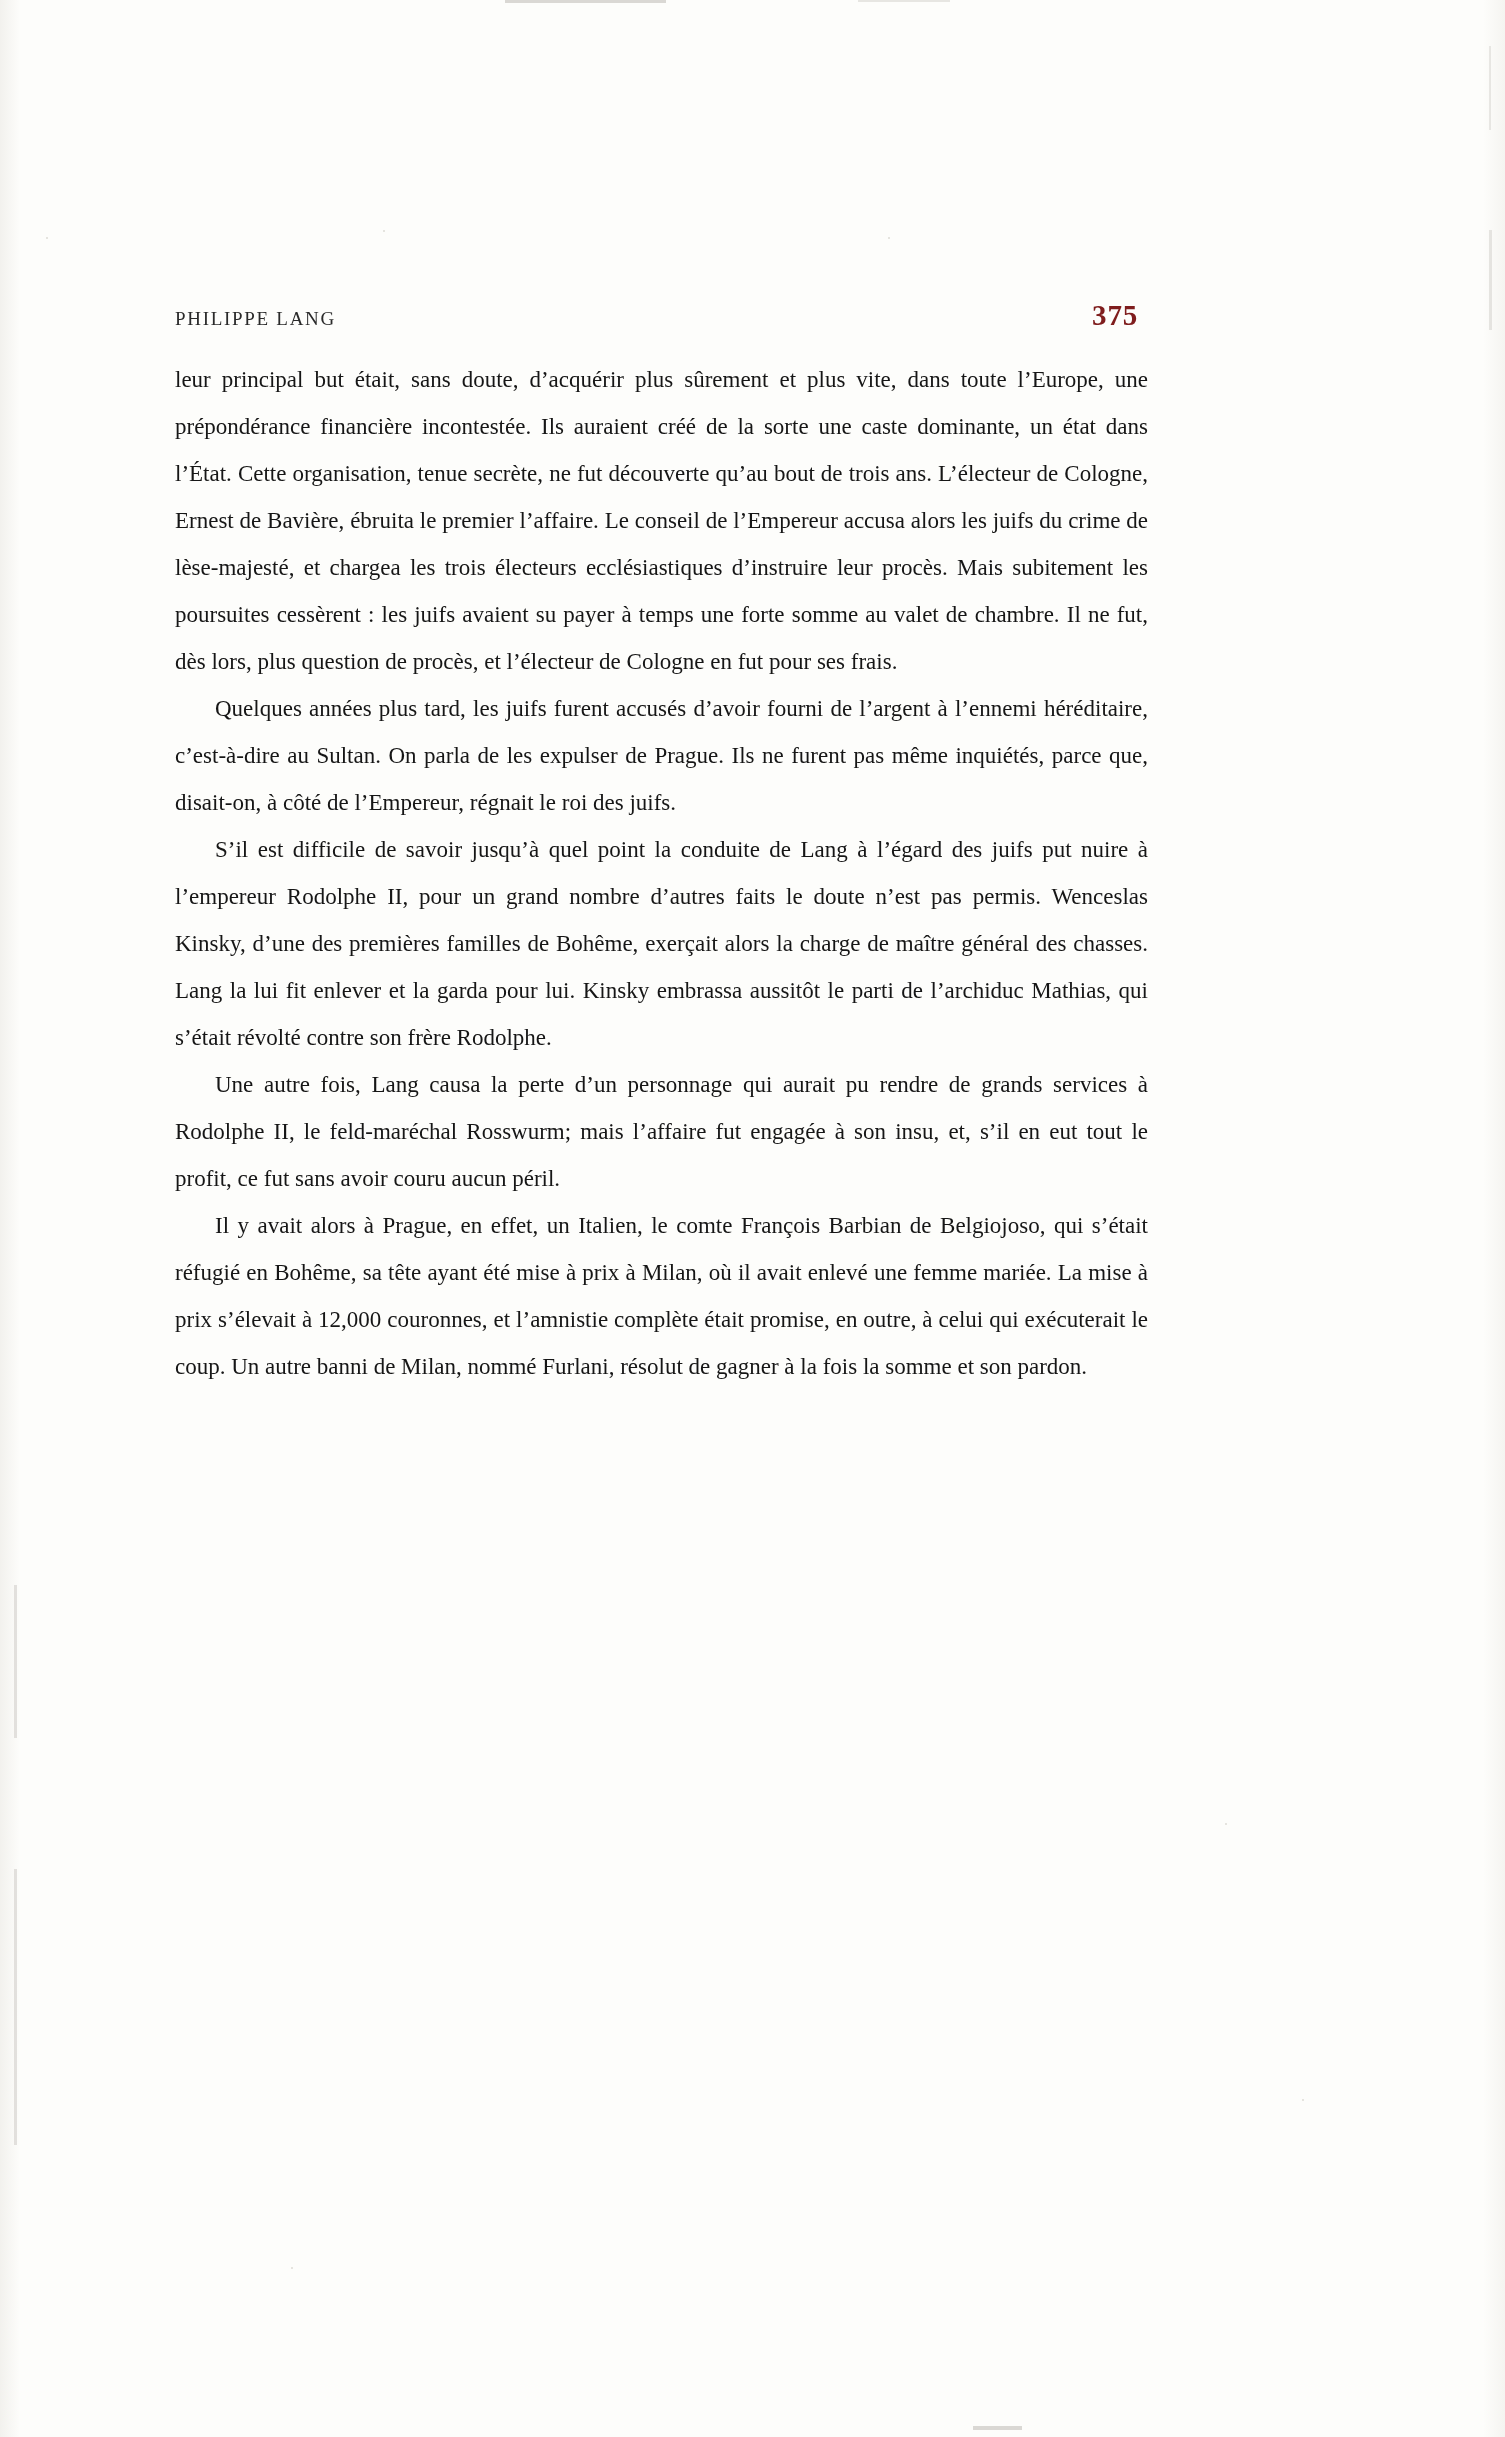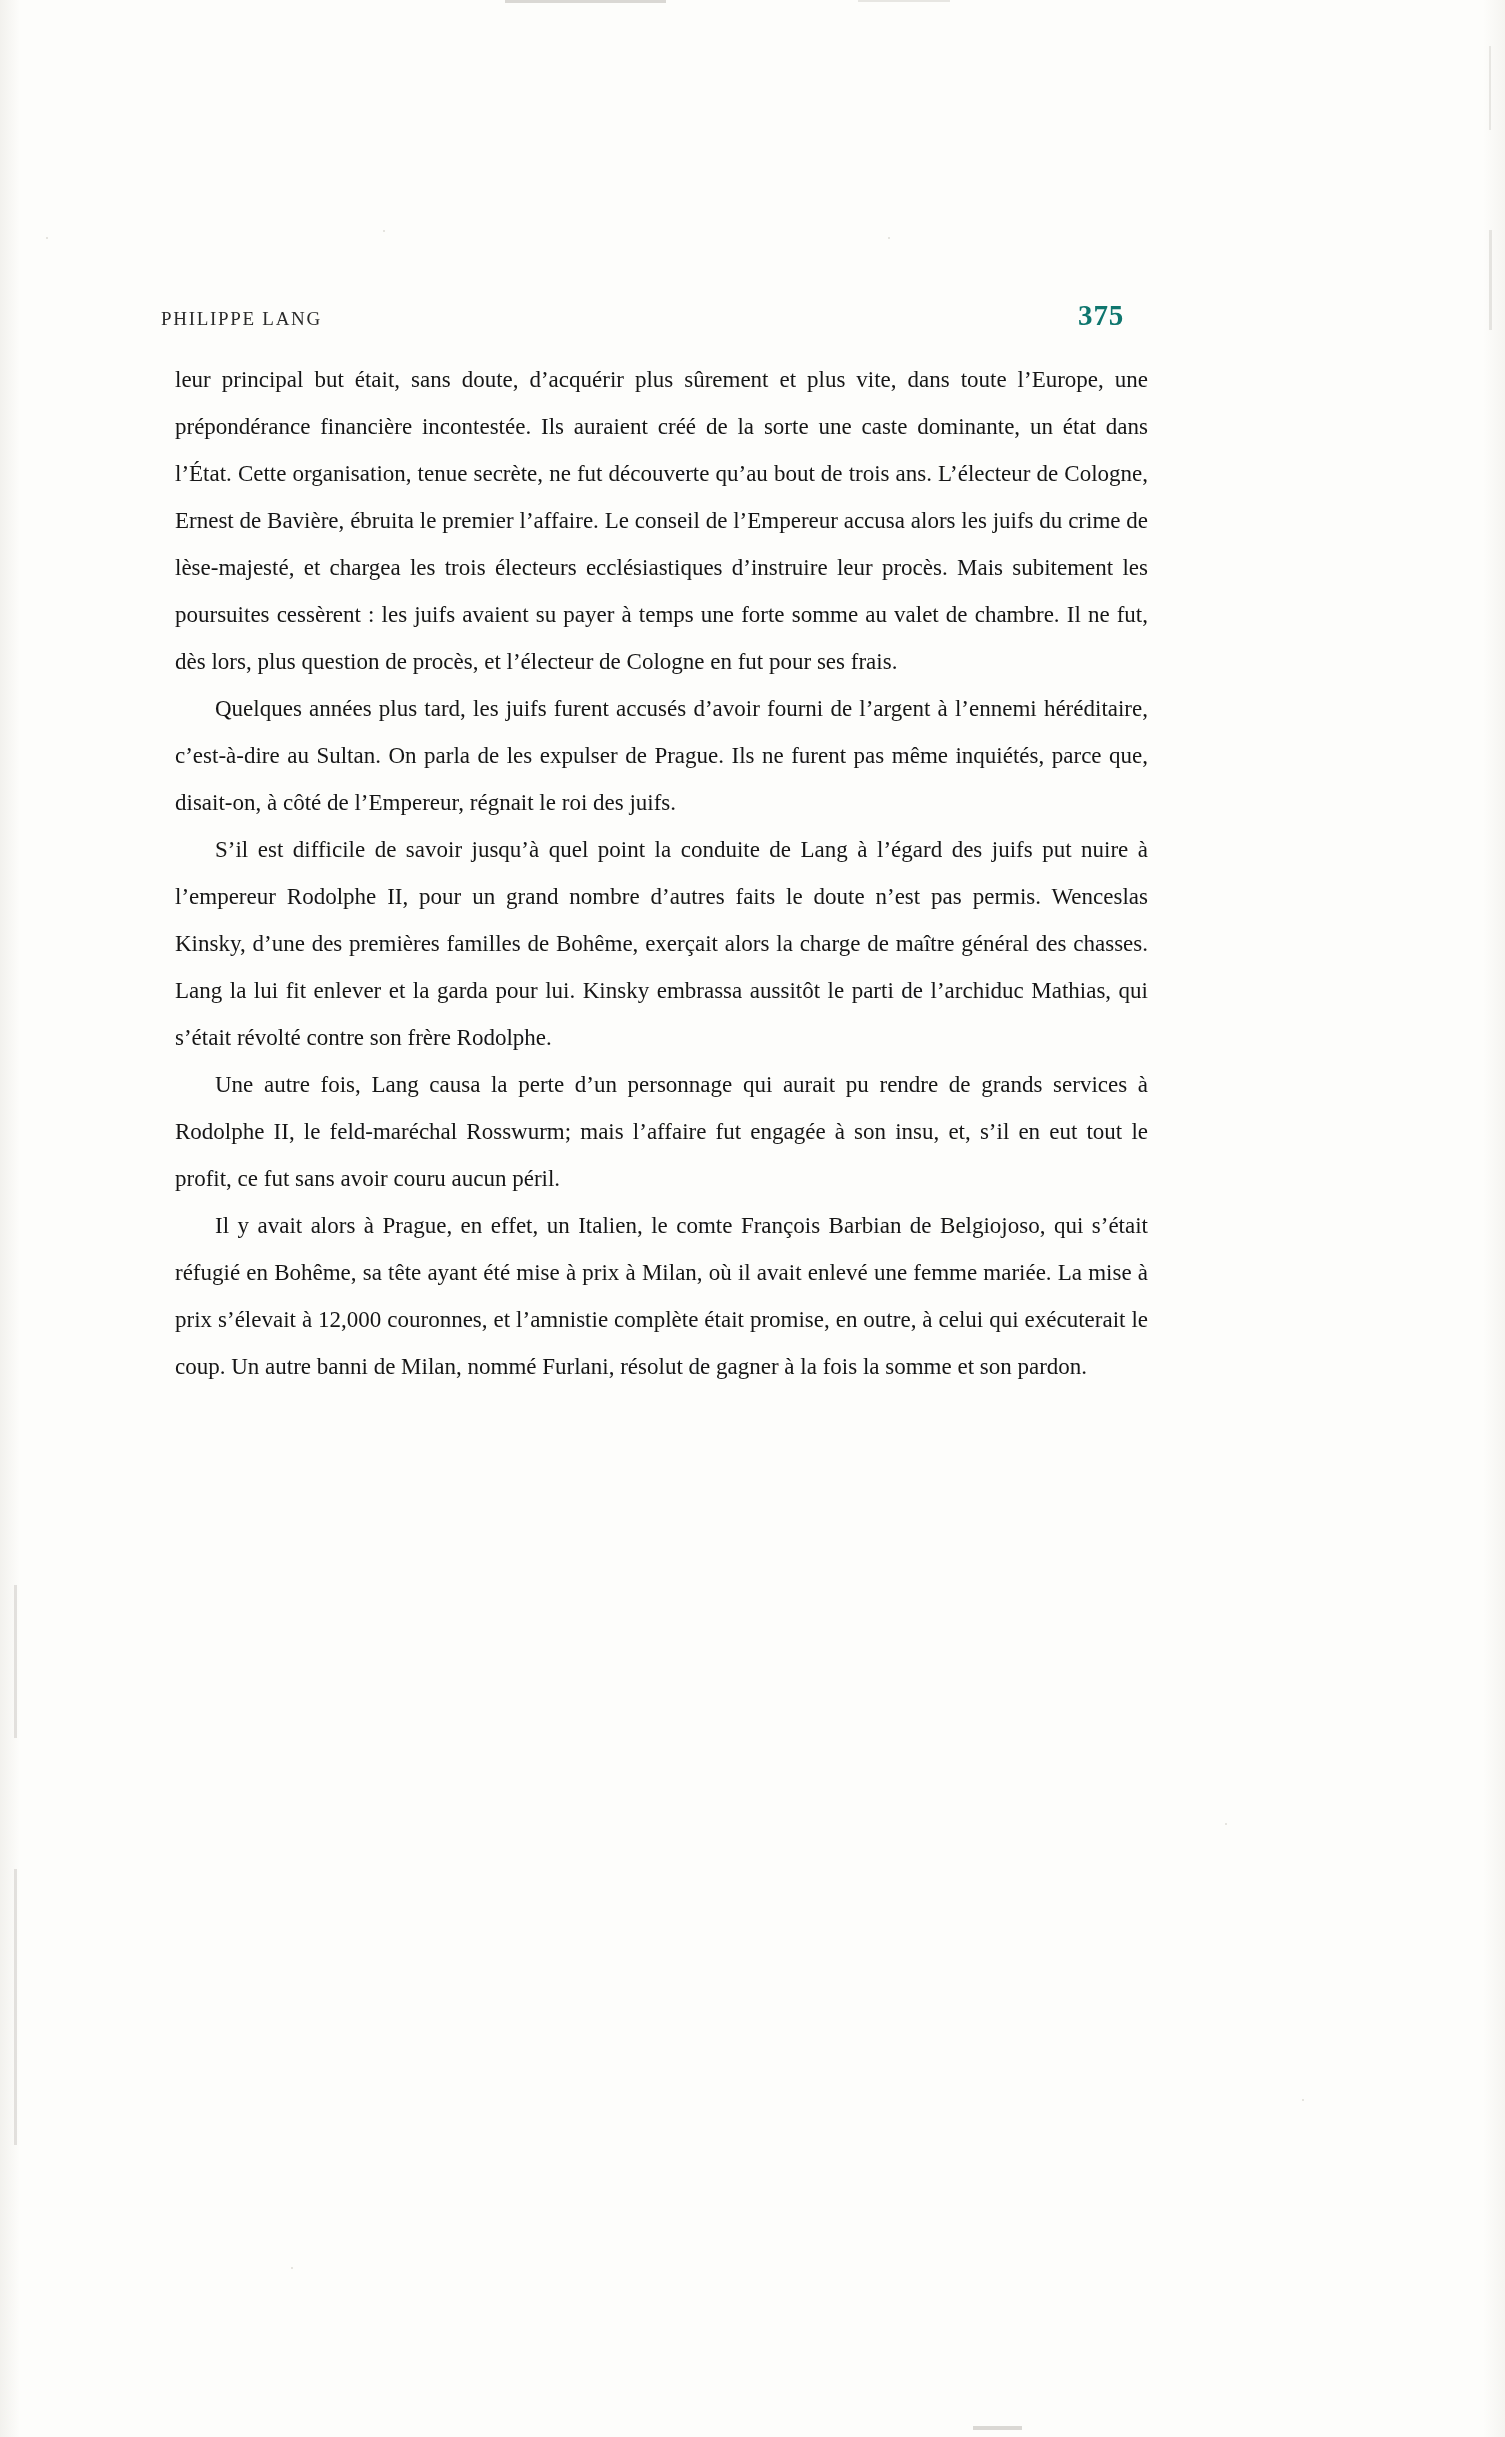--- a/index.html
+++ b/index.html
@@ -49,38 +49,38 @@
   .mark-top-2 { left: 858px; top: 0px; width: 92px; height: 2.3px; opacity:.35; }
   .mark-bottom { left: 973px; top: 2426px; width: 49px; height: 3.8px; }
   .mark-rule-left-1 { left: 13.8px; top: 1585px; width: 3.1px; height: 153px; opacity:.4;}
   .mark-rule-left-2 { left: 13.8px; top: 1869px; width: 3.1px; height: 276px; opacity:.4;}
   .mark-rule-right-1 { left: 1489px; top: 230px; width: 3.1px; height: 100px; opacity:.35;}
   .mark-rule-right-2 { left: 1489px; top: 46px; width: 2.3px; height: 84px; opacity:.3;}
   .speck { position:absolute; width:2.3px; height:2.3px; background:#c7c4bd; border-radius:50%; opacity:.6;}
 
   .running-head {
     position: absolute;
-    left: 161px;
+    left: 175px;
     top: 299px;
     width: 963px;
     display: flex;
     align-items: baseline;
     justify-content: space-between;
   }
   .running-title {
     font-family: "Liberation Serif", serif;
     font-size: 19px;
     letter-spacing: 1.7px;
     color: #2a2a2a;
   }
   .folio {
     font-family: "Liberation Serif", serif;
     font-size: 29px;
     font-weight: 700;
-    color: #0f766e;
+    color: #7f1d1d;
     letter-spacing: 0.8px;
   }
 
   .body-text {
     position: absolute;
     left: 175px;
     top: 346px;
     width: 973px;
     font-size: 23px;
     line-height: 47px;

